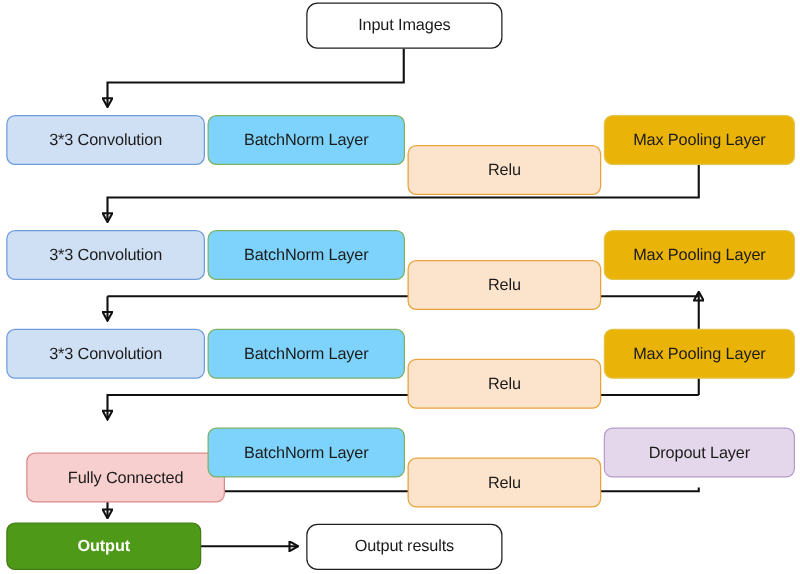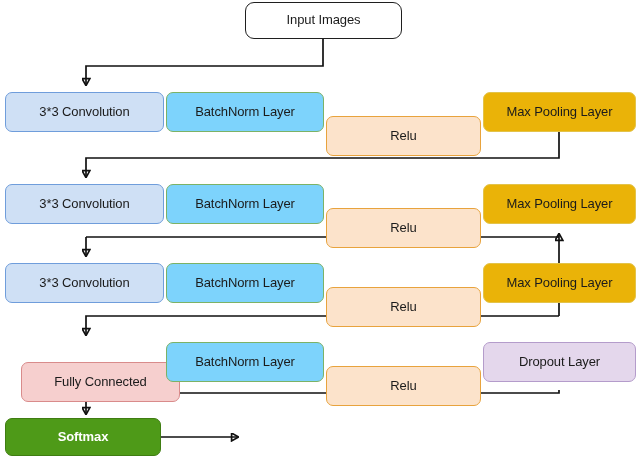--- a/index.html
+++ b/index.html
@@ -117,16 +117,17 @@
   <div class="node node-conv" style="left:5px; top:263px; width:159px; height:40px;">3*3 Convolution</div>
   <div class="node node-batchnorm" style="left:166px; top:263px; width:158px; height:40px;">BatchNorm Layer</div>
   <div class="node node-relu" style="left:326px; top:263px; width:155px; height:40px;">Relu</div>
   <div class="node node-maxpool" style="left:483px; top:263px; width:153px; height:40px;">Max Pooling Layer</div>
 
   <div class="node node-fc" style="left:21px; top:342px; width:159px; height:40px;margin-top:20px;">Fully Connected</div>
   <div class="node node-batchnorm" style="left:166px; top:342px; width:158px; height:40px;">BatchNorm Layer</div>
   <div class="node node-relu" style="left:326px; top:342px; width:155px; height:40px;">Relu</div>
   <div class="node node-dropout" style="left:483px; top:342px; width:153px; height:40px;">Dropout Layer</div>
 
-  <div class="node node-softmax" style="left:5px; top:418px; width:156px; height:38px;">Softmax</div>
+  <div class="node node-softmax" style="left:5px; top:418px; width:156px; height:38px;">Output</div>
 
+  <div class="node node-plain" style="left:245px; top:419px; width:157px; height:37px;">Output results</div>
 
 </div>
 
 </body></html>

